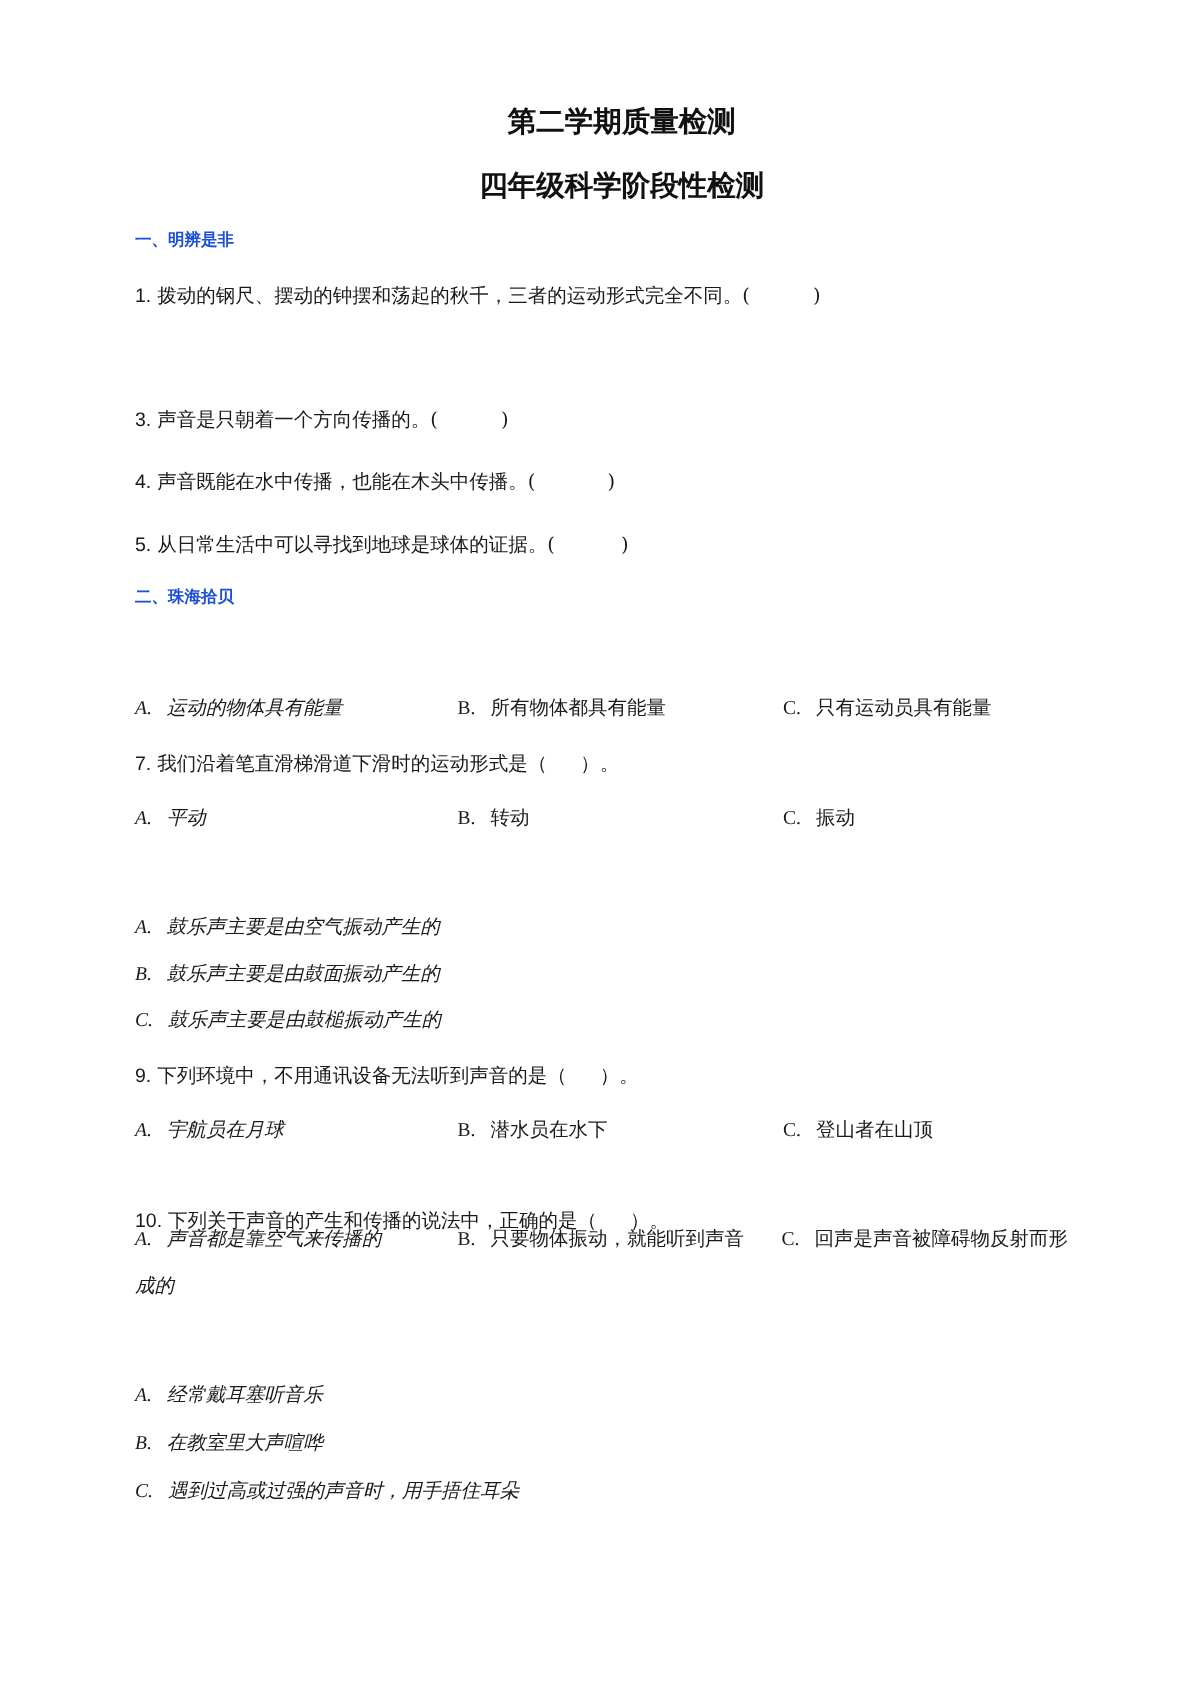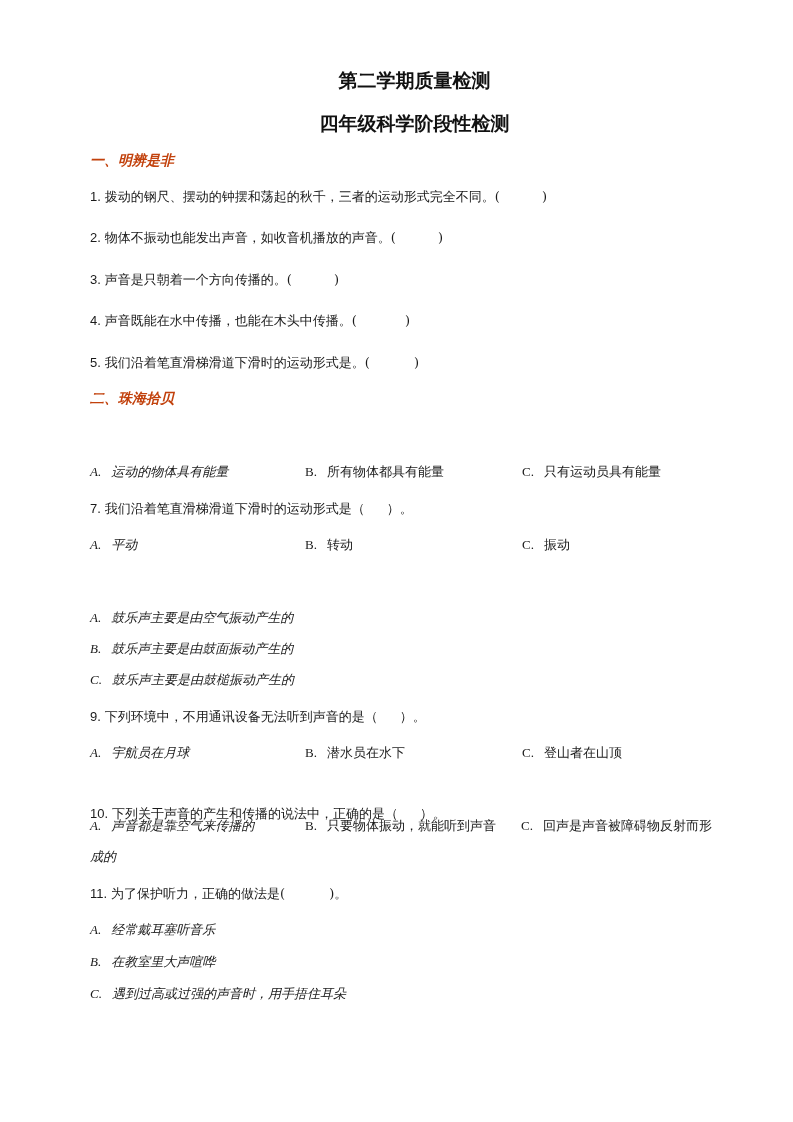--- a/index.html
+++ b/index.html
@@ -12,21 +12,21 @@
     .title {
       position: absolute; left: 0; width: 793px; text-align: center;
       font-family: "DejaVu Sans", "Liberation Sans", sans-serif;
       font-weight: bold; font-size: 19px; color: #111;
     }
     .title1 { top: 68px; }
     .title2 { top: 111px; }
     .section {
       position: absolute; left: 72px;
       font-family: "DejaVu Sans", "Liberation Sans", sans-serif;
-      font-weight: bold; font-size: 14px; color: #c2410c; font-style: italic;
+      font-weight: bold; font-size: 11px; color: #1d4ed8;
     }
     .q {
       position: absolute; left: 72px; font-size: 13px; white-space: nowrap; color: #1a1a1a;
     }
     .q .num { font-family: "Liberation Sans", "DejaVu Sans", sans-serif; margin-right: 4px; }
     .blank { display: inline-block; }
     .opt { position: absolute; font-size: 13px; white-space: nowrap; color: #1a1a1a; }
     .opt .letter { font-family: "Liberation Serif", serif; margin-right: 10px; }
     .colA { left: 72px; font-style: italic; }
     .colB { left: 287px; }
@@ -37,31 +37,28 @@
 
 <div class="page">
   <div class="title title1">第二学期质量检测</div>
   <div class="title title2">四年级科学阶段性检测</div>
 
   <div class="section" style="top:152px">一、明辨是非</div>
 
   <div class="q" style="top:188px">
     <span class="num">1.</span><span>拨动的钢尺、摆动的钟摆和荡起的秋千，三者的运动形式完全不同。(</span><span class="blank" style="width:42px"></span><span>)</span>
   </div>
-  <div class="q" style="top:229px">
-    <span class="num">2.</span><span>物体不振动也能发出声音，如收音机播放的声音。(</span><span class="blank" style="width:42px"></span><span>)</span>
-  </div>
   <div class="q" style="top:271px">
     <span class="num">3.</span><span>声音是只朝着一个方向传播的。(</span><span class="blank" style="width:42px"></span><span>)</span>
   </div>
   <div class="q" style="top:312px">
     <span class="num">4.</span><span>声音既能在水中传播，也能在木头中传播。(</span><span class="blank" style="width:48px"></span><span>)</span>
   </div>
   <div class="q" style="top:354px">
-    <span class="num">5.</span><span>我们沿着笔直滑梯滑道下滑时的运动形式是。(</span><span class="blank" style="width:44px"></span><span>)</span>
+    <span class="num">5.</span><span>从日常生活中可以寻找到地球是球体的证据。(</span><span class="blank" style="width:44px"></span><span>)</span>
   </div>
 
   <div class="section" style="top:390px">二、珠海拾贝</div>
 
   <div class="opt colA" style="top:463px"><span class="letter">A.</span><span>运动的物体具有能量</span></div>
   <div class="opt colB" style="top:463px"><span class="letter">B.</span><span>所有物体都具有能量</span></div>
   <div class="opt colC" style="top:463px"><span class="letter">C.</span><span>只有运动员具有能量</span></div>
 
   <div class="q" style="top:500px">
     <span class="num">7.</span><span>我们沿着笔直滑梯滑道下滑时的运动形式是（</span><span class="blank" style="width:22px"></span><span>）。</span>
@@ -82,19 +79,16 @@
   <div class="opt colC" style="top:744px"><span class="letter">C.</span><span>登山者在山顶</span></div>
 
   <div class="q" style="top:805px">
     <span class="num">10.</span><span>下列关于声音的产生和传播的说法中，正确的是（</span><span class="blank" style="width:22px"></span><span>）。</span>
   </div>
   <div class="opt colA" style="top:817px"><span class="letter">A.</span><span>声音都是靠空气来传播的</span></div>
   <div class="opt colB" style="top:817px"><span class="letter">B.</span><span>只要物体振动，就能听到声音</span></div>
   <div class="opt colC" style="top:817px; left:503px"><span class="letter">C.</span><span>回声是声音被障碍物反射而形</span></div>
   <div class="opt colA" style="top:848px">成的</div>
 
-  <div class="q" style="top:885px">
-    <span class="num">11.</span><span>为了保护听力，正确的做法是(</span><span class="blank" style="width:44px"></span><span>)。</span>
-  </div>
   <div class="opt colA" style="top:921px"><span class="letter">A.</span><span>经常戴耳塞听音乐</span></div>
   <div class="opt colA" style="top:953px"><span class="letter">B.</span><span>在教室里大声喧哗</span></div>
   <div class="opt colA" style="top:985px"><span class="letter">C.</span><span>遇到过高或过强的声音时，用手捂住耳朵</span></div>
 </div>
 
 </body></html>

